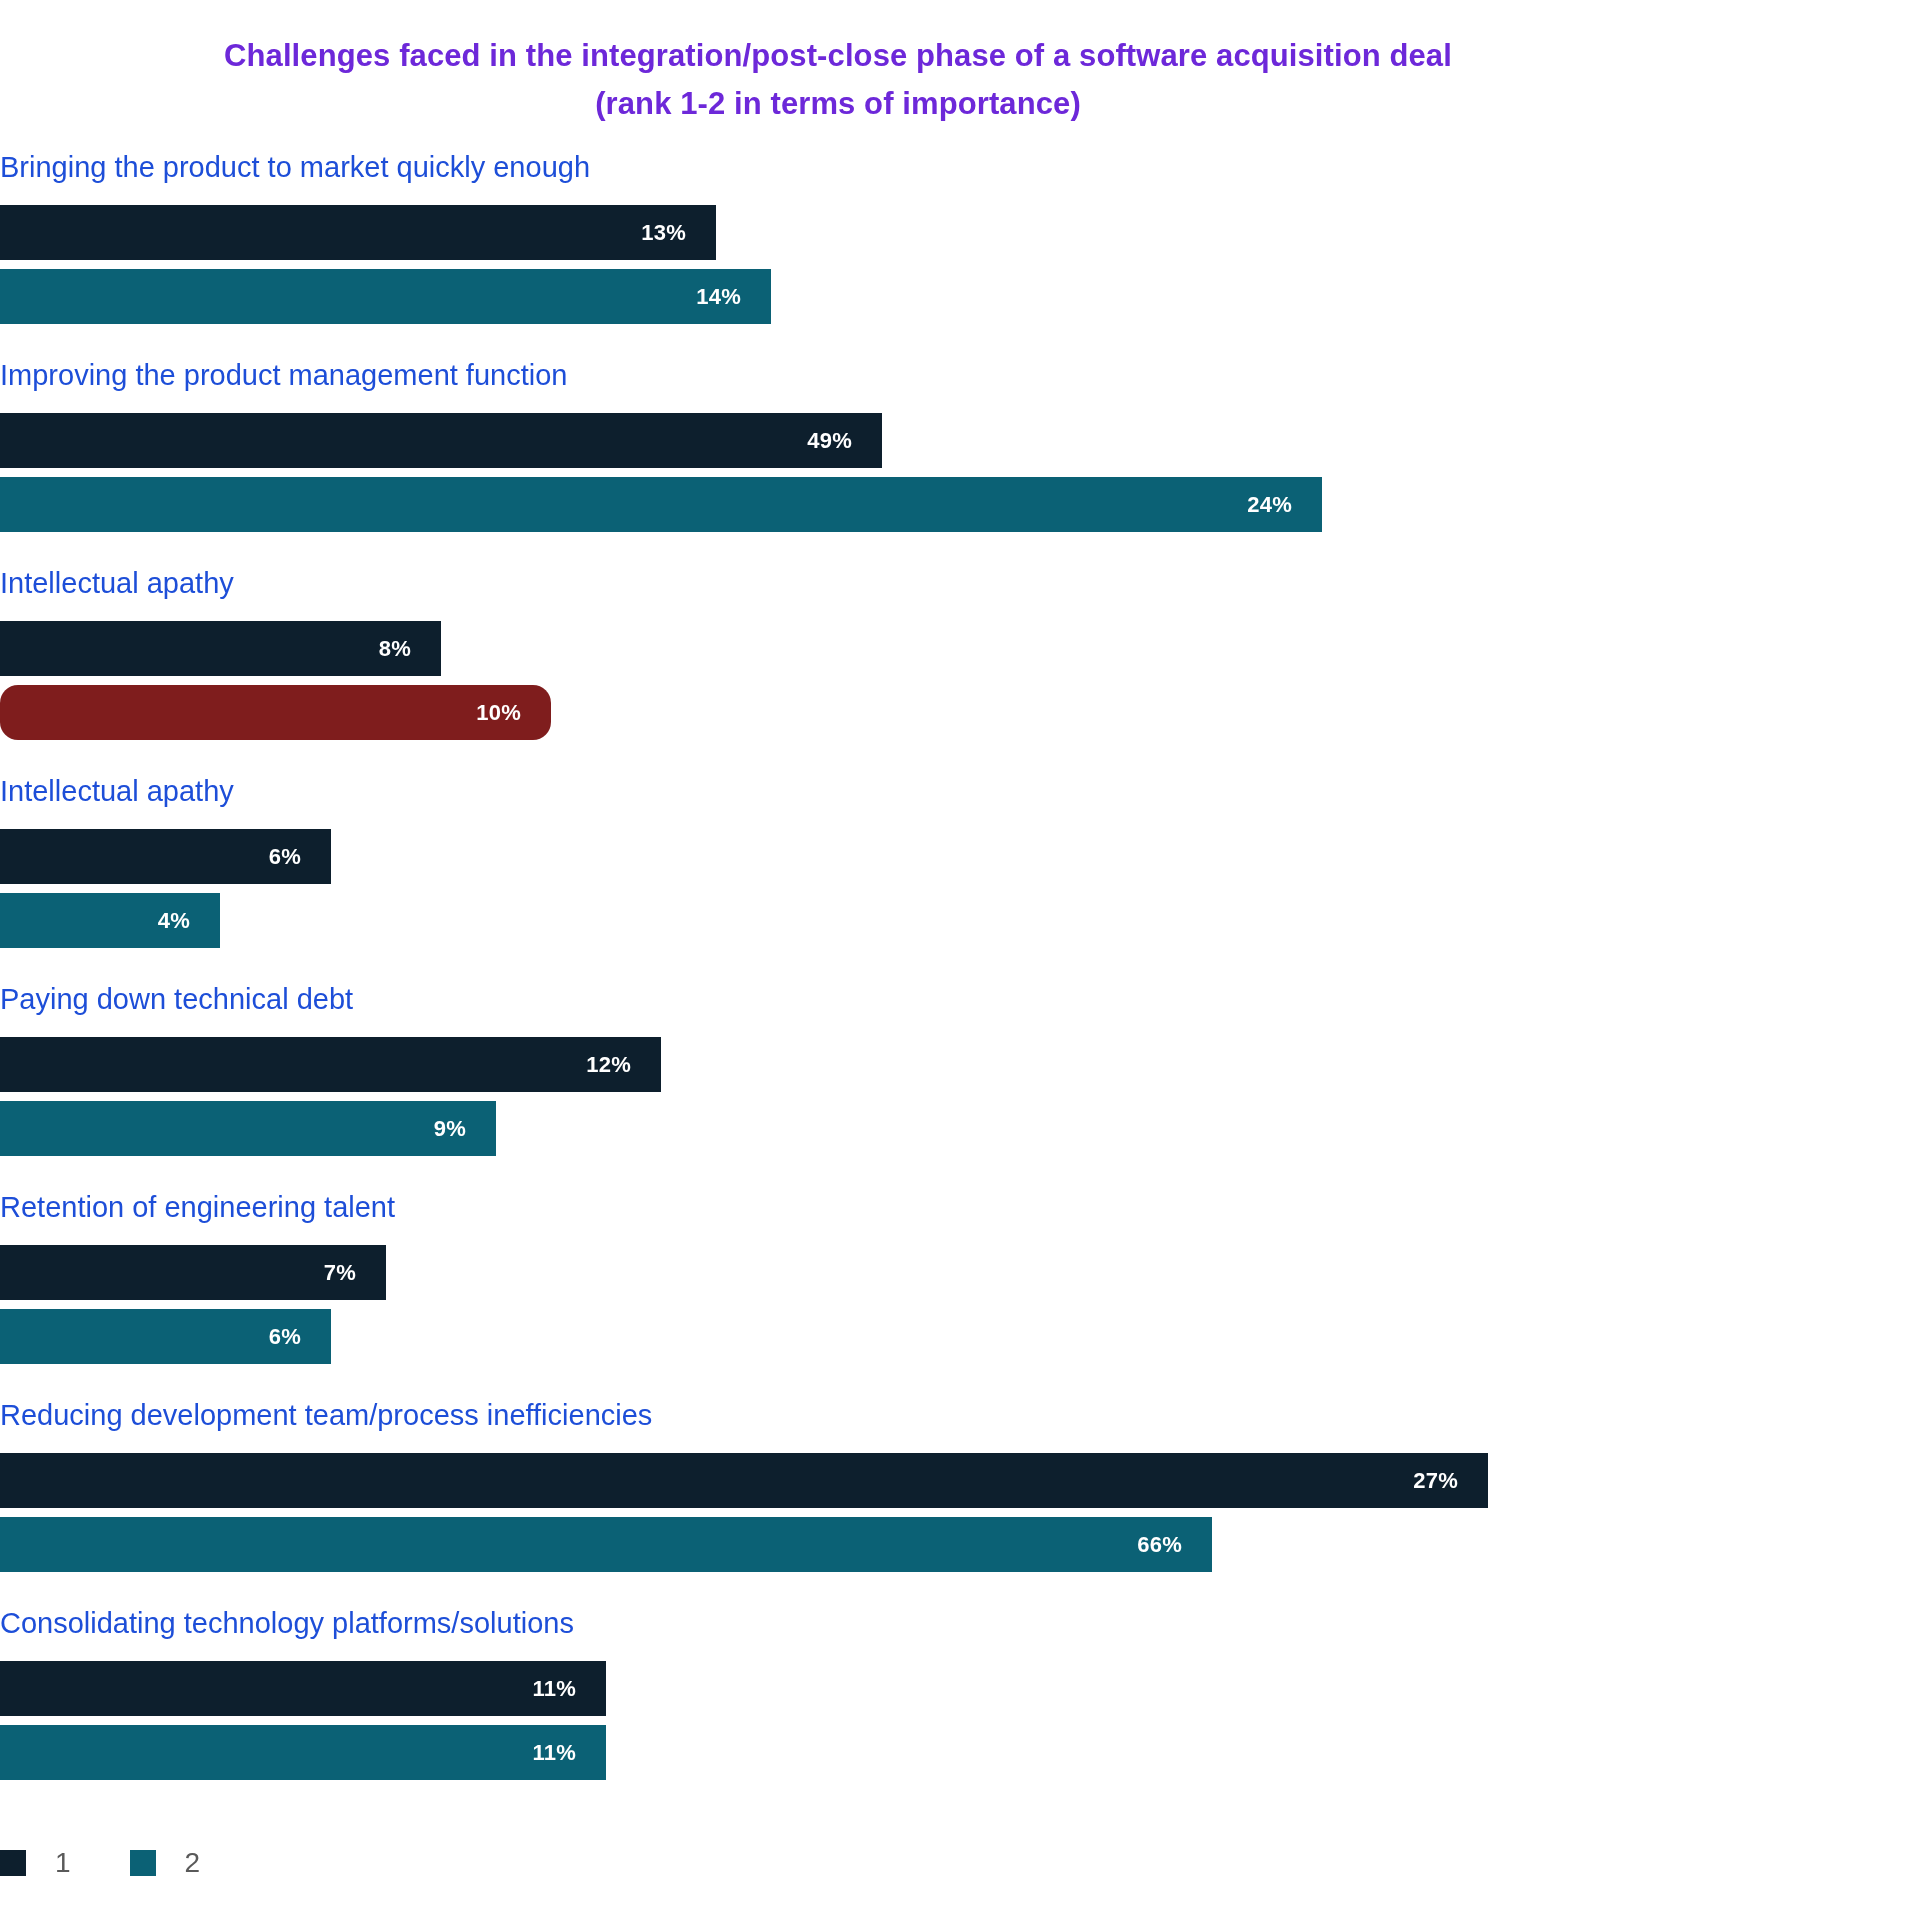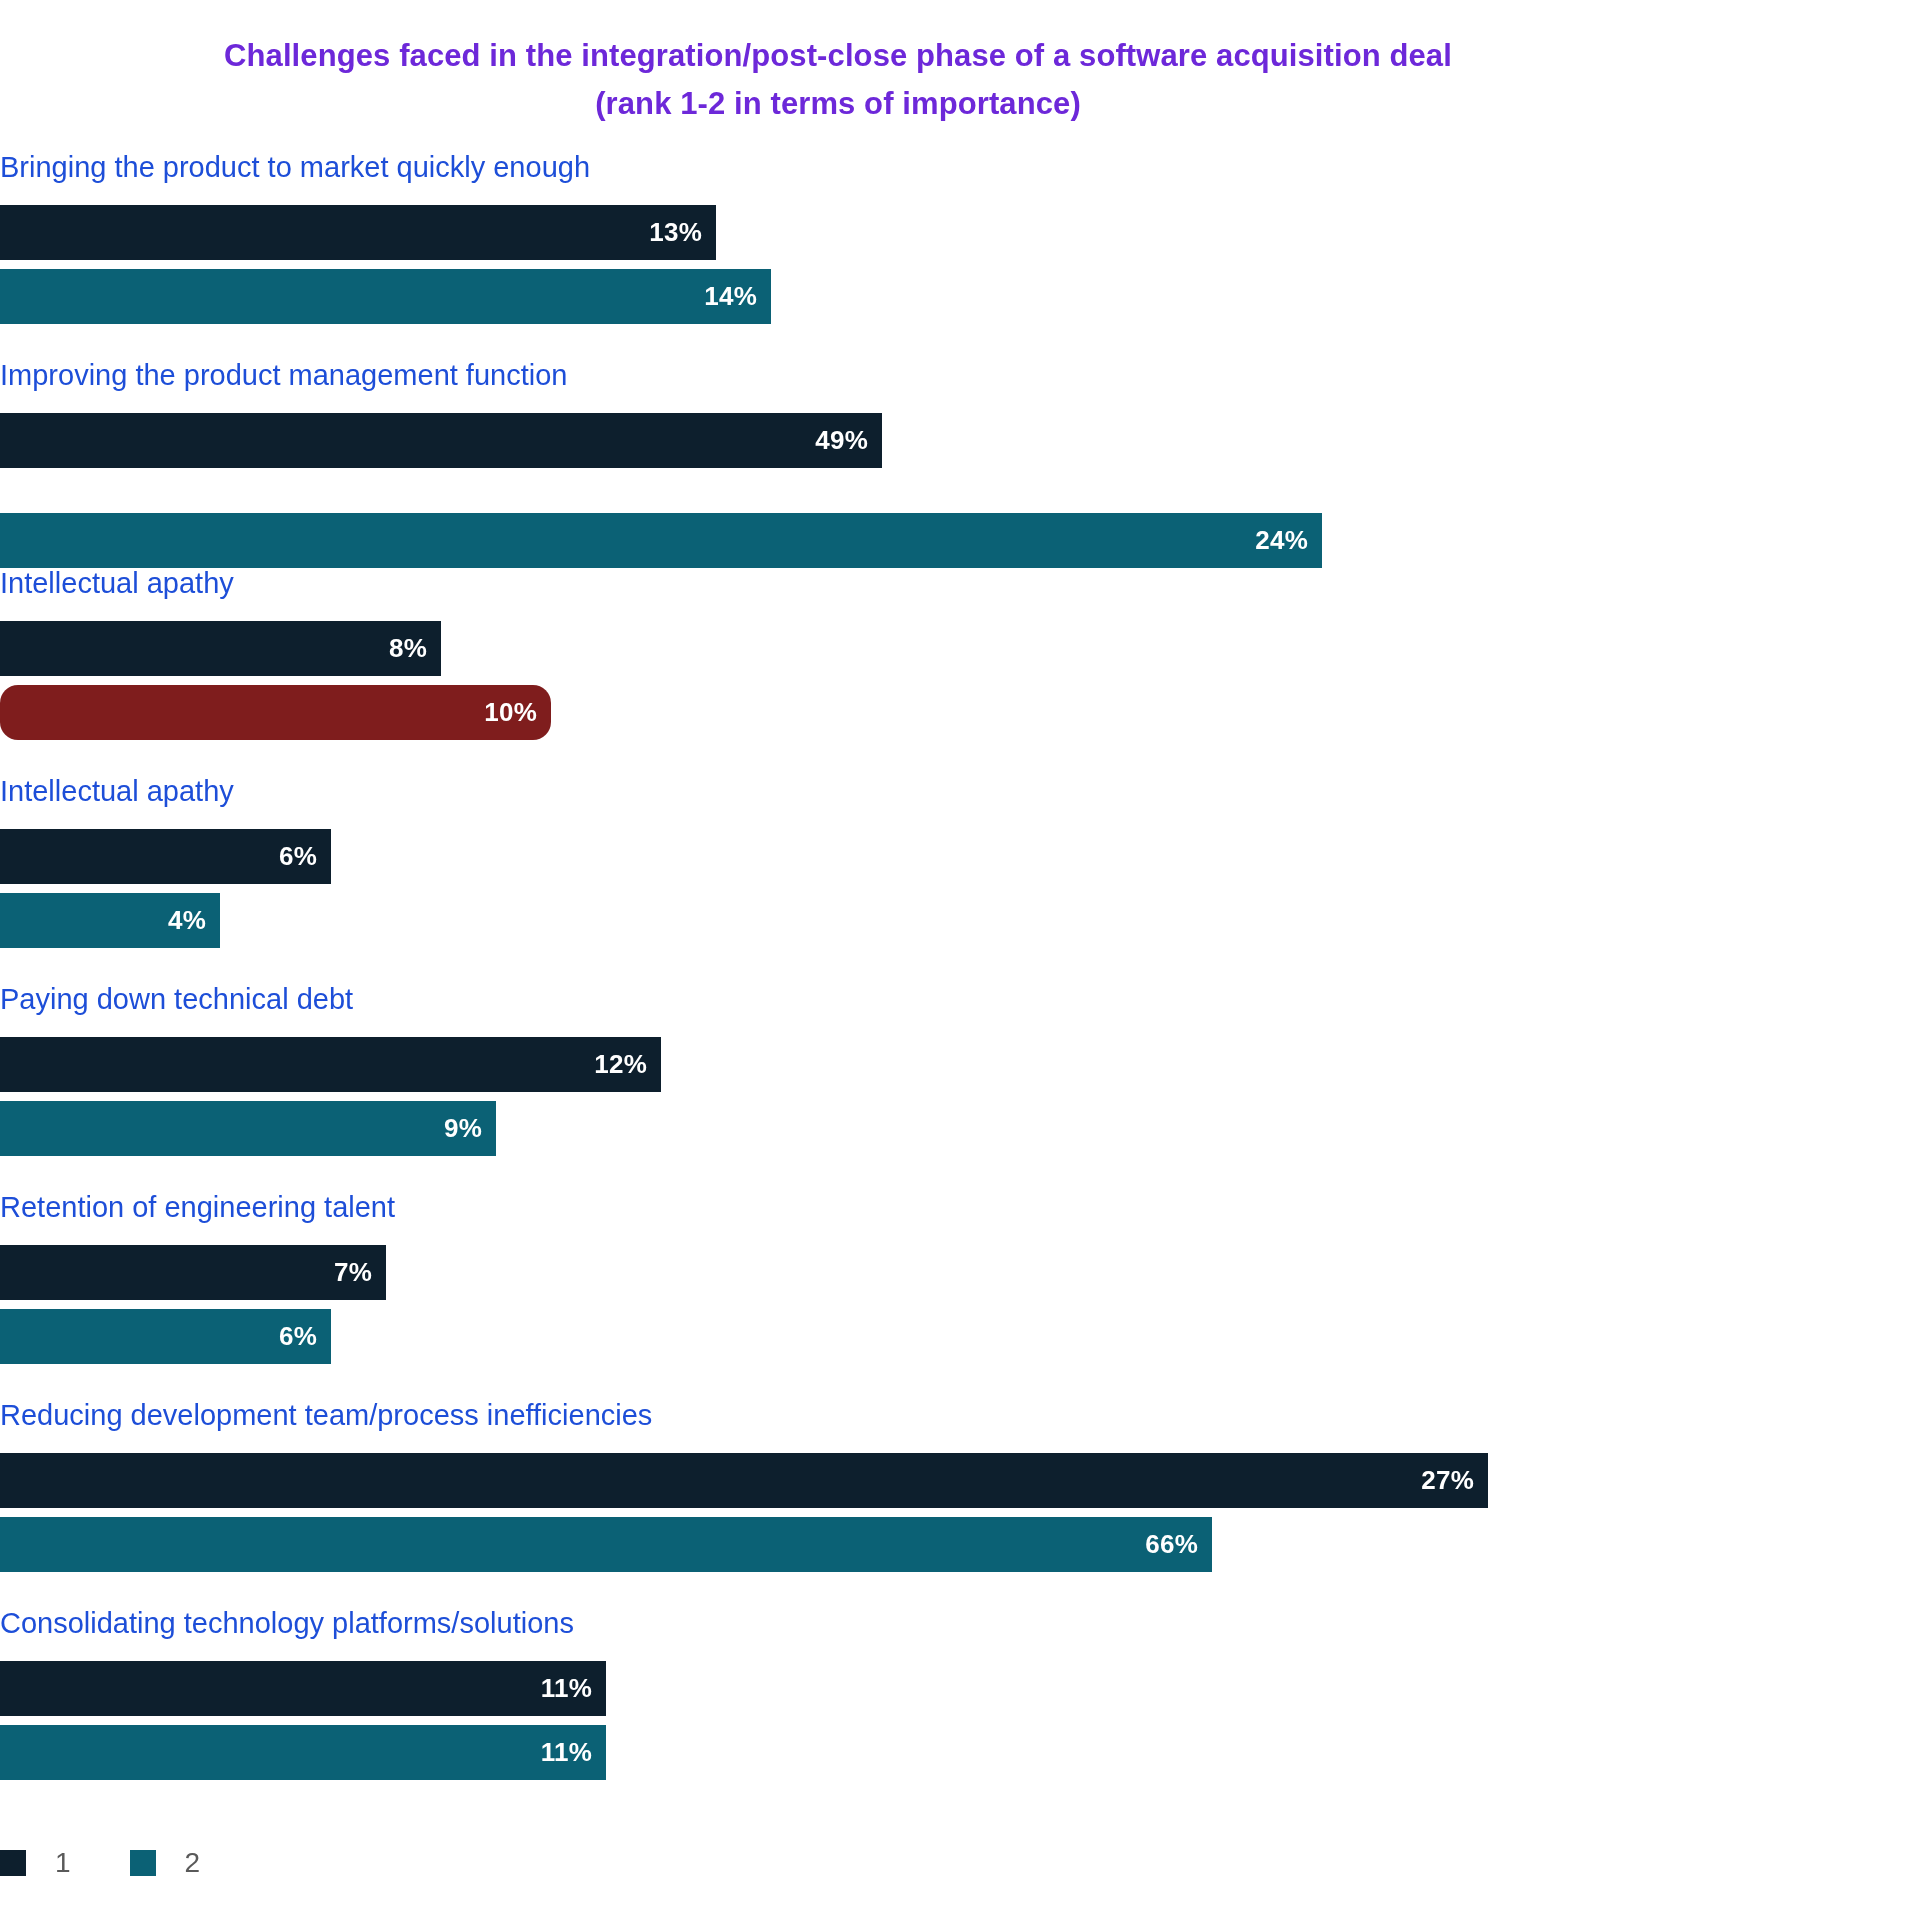--- a/index.html
+++ b/index.html
@@ -78,22 +78,22 @@
     display: flex;
     align-items: center;
     justify-content: flex-end;
   }
   .bar.s1 { background: #0d1f2d; }
   .bar.s2 { background: #0b6175; align-items: center; }
 
   .bar-value {
     color: #ffffff;
     font-weight: bold;
-    font-size: 26px;
-    padding-right: 14px;
+    font-size: 22px;
+    padding-right: 30px;
     white-space: nowrap;
     letter-spacing: 0.2px;
   }
 
   
   .legend {
     position: absolute;
     left: 0;
     top: 1846px;
     display: flex;
@@ -145,21 +145,21 @@
         </div>
       </div>
       <div class="group">
         <div class="cat-label">Improving the product management function</div>
         <div class="bar-row r1" style="width: 882px;">
           <div class="bar s1" style="background: rgb(13, 31, 45);">
             <span class="bar-value">49%</span>
           </div>
         </div>
         <div class="bar-row r2" style="width: 1322px;">
-          <div class="bar s2" style="background: rgb(11, 97, 117); margin-top: 36px;">
+          <div class="bar s2" style="background: rgb(11, 97, 117);">
             <span class="bar-value">24%</span>
           </div>
         </div>
       </div>
       <div class="group">
         <div class="cat-label">Intellectual apathy</div>
         <div class="bar-row r1" style="width: 441px;">
           <div class="bar s1" style="background: rgb(13, 31, 45);">
             <span class="bar-value">8%</span>
           </div>

